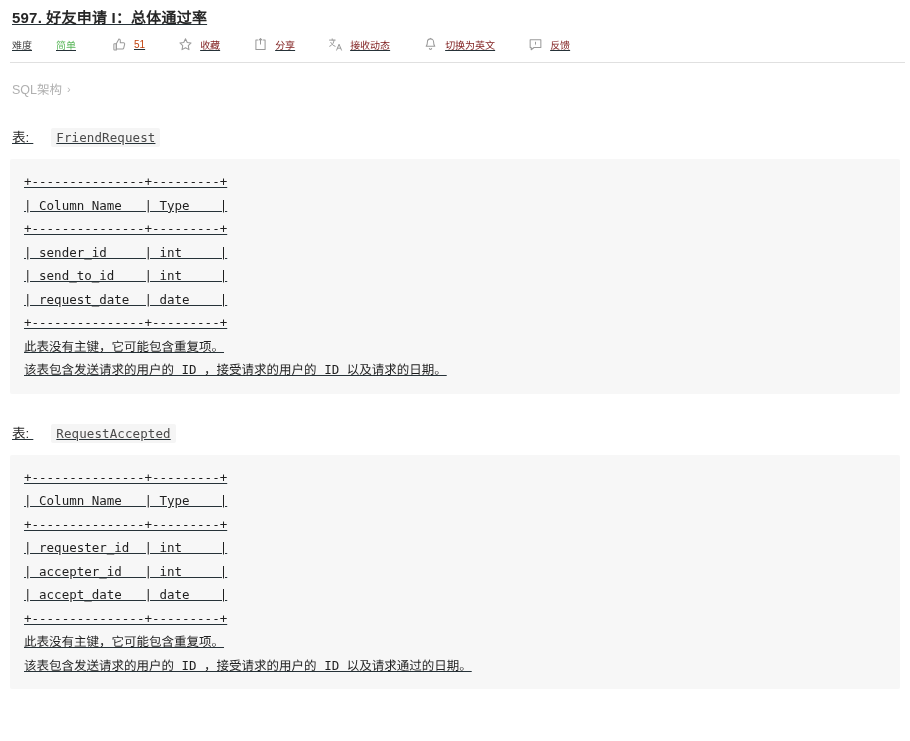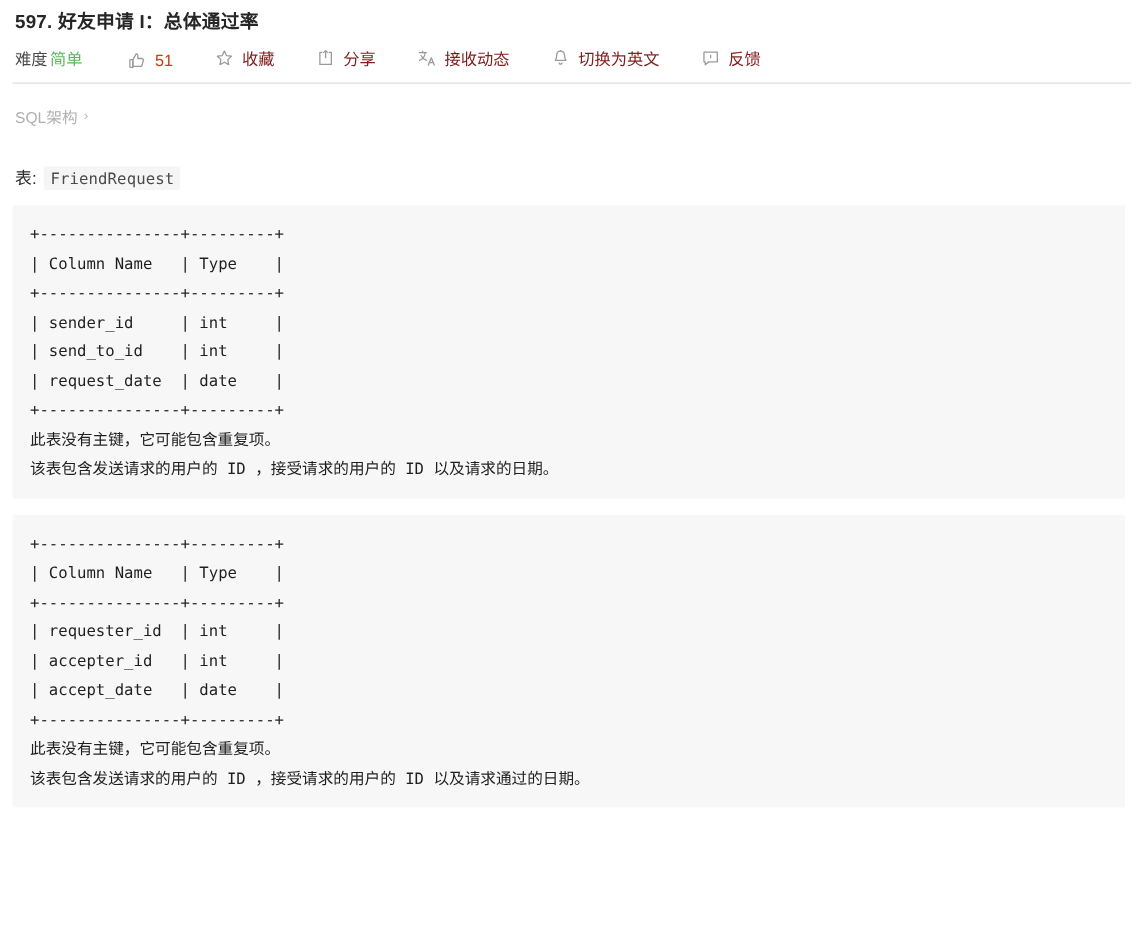--- a/index.html
+++ b/index.html
@@ -15,51 +15,52 @@
     color: #263238;
     overflow: hidden;
   }
 
   .page {
     position: relative;
     width: 910px;
     height: 687px;
     box-sizing: border-box;
     padding: 0 10px;
+    text-decoration: underline;
   }
 
   
   .problem-title {
     font-size: 15px;
     font-weight: bold;
     color: #262626;
     letter-spacing: 0.2px;
     padding: 8px 0 0 2px;
     line-height: 20px;
   }
 
   
   .meta-bar {
     display: flex;
-    align-items: flex-end;
+    align-items: flex-start;
     padding: 9px 0 10px 2px;
-    font-size: 13px;
+    font-size: 10px;
     color: #5b5b5b;
   }
   .meta-item {
     display: flex;
     align-items: center;
     white-space: nowrap;
   }
   .meta-label {
     color: #4a4a4a;
   }
   .difficulty-value {
     color: #5cb85c;
-    margin-left: 2px;
+    margin-left: 24px;
   }
   .gap-lg { width: 36px; }
   .gap-md { width: 33px; }
   .meta-icon {
     display: inline-block;
     width: 15px;
     height: 15px;
     margin-right: 7px;
     flex: none;
     color: #8a8a8a;
@@ -108,21 +109,21 @@
     padding: 28px 0 0 2px;
     letter-spacing: 0.1px;
   }
   .code-inline {
     font-family: "DejaVu Sans Mono", "Liberation Mono", monospace;
     font-size: 12.5px;
     background: #f5f5f5;
     color: #4a4a4a;
     padding: 2px 5px;
     border-radius: 2px;
-    margin-left: 2px;
+    margin-left: 18px;
   }
 
   
   .code-block {
     background: #f7f7f7;
     margin: 13px 0 0 0;
     padding: 11px 14px 12px 14px;
     font-family: "DejaVu Sans Mono", "Liberation Mono", monospace;
     font-size: 12.5px;
     line-height: 23.5px;
@@ -242,20 +243,23 @@
   <div class="code-block">+---------------+---------+
 | Column Name   | Type    |
 +---------------+---------+
 | sender_id     | int     |
 | send_to_id    | int     |
 | request_date  | date    |
 +---------------+---------+
 此表没有主键，它可能包含重复项。
 该表包含发送请求的用户的 ID ，接受请求的用户的 ID 以及请求的日期。</div>
 
+  <div class="table-caption">
+    <span>表: </span><span class="code-inline">RequestAccepted</span>
+  </div>
 
   <div class="code-block">+---------------+---------+
 | Column Name   | Type    |
 +---------------+---------+
 | requester_id  | int     |
 | accepter_id   | int     |
 | accept_date   | date    |
 +---------------+---------+
 此表没有主键，它可能包含重复项。
 该表包含发送请求的用户的 ID ，接受请求的用户的 ID 以及请求通过的日期。</div>

